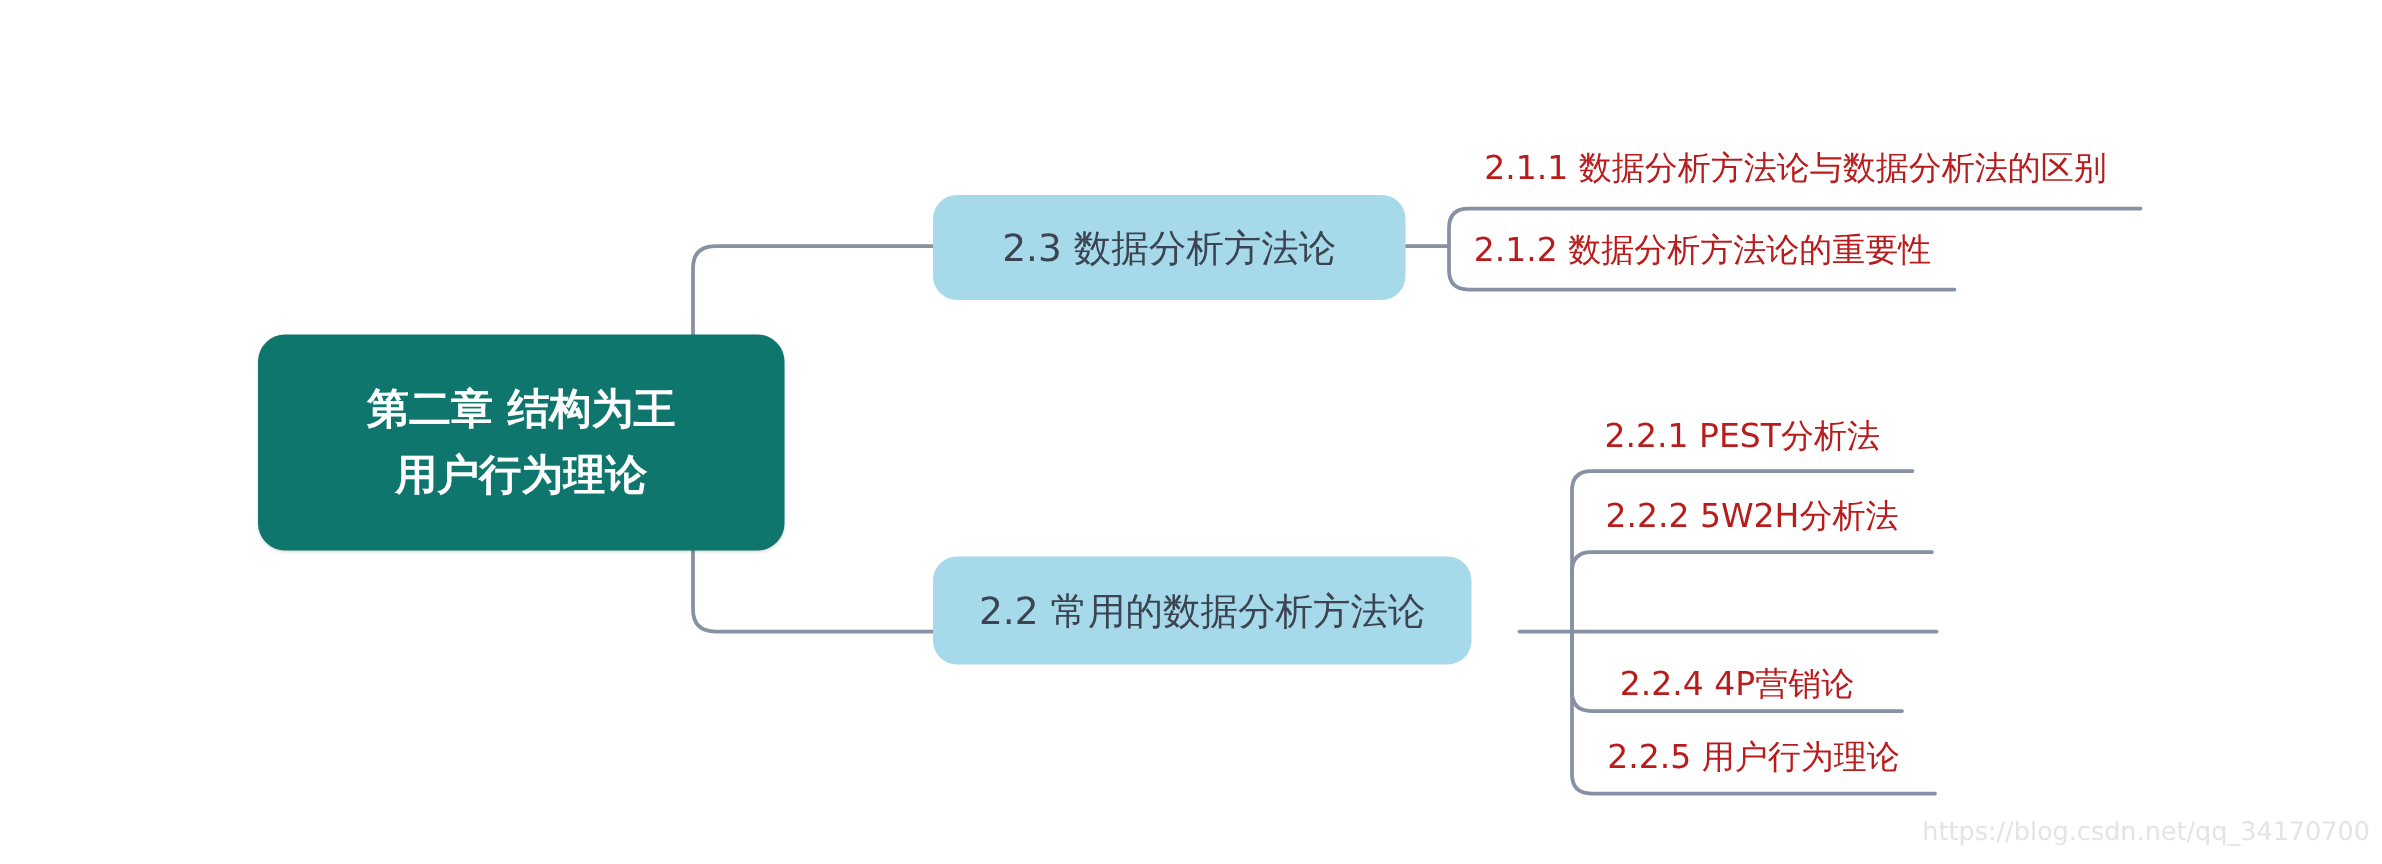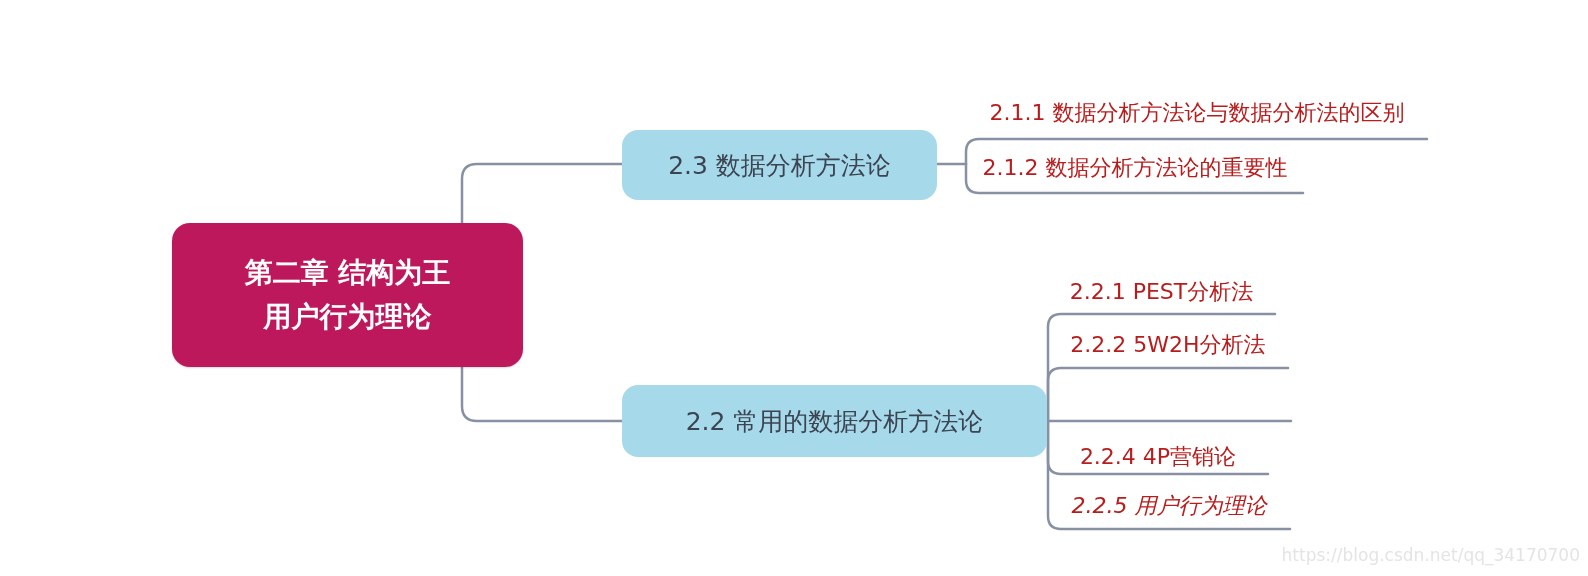--- a/index.html
+++ b/index.html
@@ -13,43 +13,43 @@
   .connectors{position:absolute;left:0;top:0;width:1588px;height:576px;}
   .connectors path{fill:none;stroke-width:2.5;}
   .node{
     position:absolute;
     display:flex;align-items:center;justify-content:center;
     box-sizing:border-box;
     text-align:center;
   }
   .root-node{
     left:172px;top:223px;width:351px;height:144px;
-    background:#be185d;border-radius:18px;
+    background:#0f766e;border-radius:18px;
     color:#ffffff;font-size:28px;font-weight:bold;line-height:44px;
     flex-direction:column;
     box-shadow:0 1px 2px rgba(0,0,0,0.15);
   }
   .branch-node{
     background:#a6daea;border-radius:16px;
     color:#3c4452;font-size:25px;
   }
   .branch-21{left:622px;top:130px;width:315px;height:70px;}
-  .branch-22{left:622px;top:385px;width:425px;height:72px;}
+  .branch-22{left:622px;top:371px;width:359px;height:72px;}
   .leaf{
     position:absolute;
     color:#b91c1c;font-size:22px;line-height:28px;
     text-align:center;white-space:nowrap;
   }
   .leaf-211{left:967px;top:99px;width:460px;}
   .leaf-212{left:967px;top:154px;width:336px;}
   .leaf-221{left:1048px;top:278px;width:227px;}
   .leaf-222{left:1048px;top:331px;width:240px;}
   .leaf-223{left:1048px;top:385px;width:243px;}
   .leaf-224{left:1048px;top:443px;width:220px;}
-  .leaf-225{left:1048px;top:492px;width:242px;font-style:italic;}
+  .leaf-225{left:1048px;top:492px;width:242px;}
   .watermark{
     position:absolute;right:8px;top:545px;
     color:#e4e4e4;font-size:17px;white-space:nowrap;
   }
 </style>
 </head>
 <body>
 
 <div class="stage">
 

